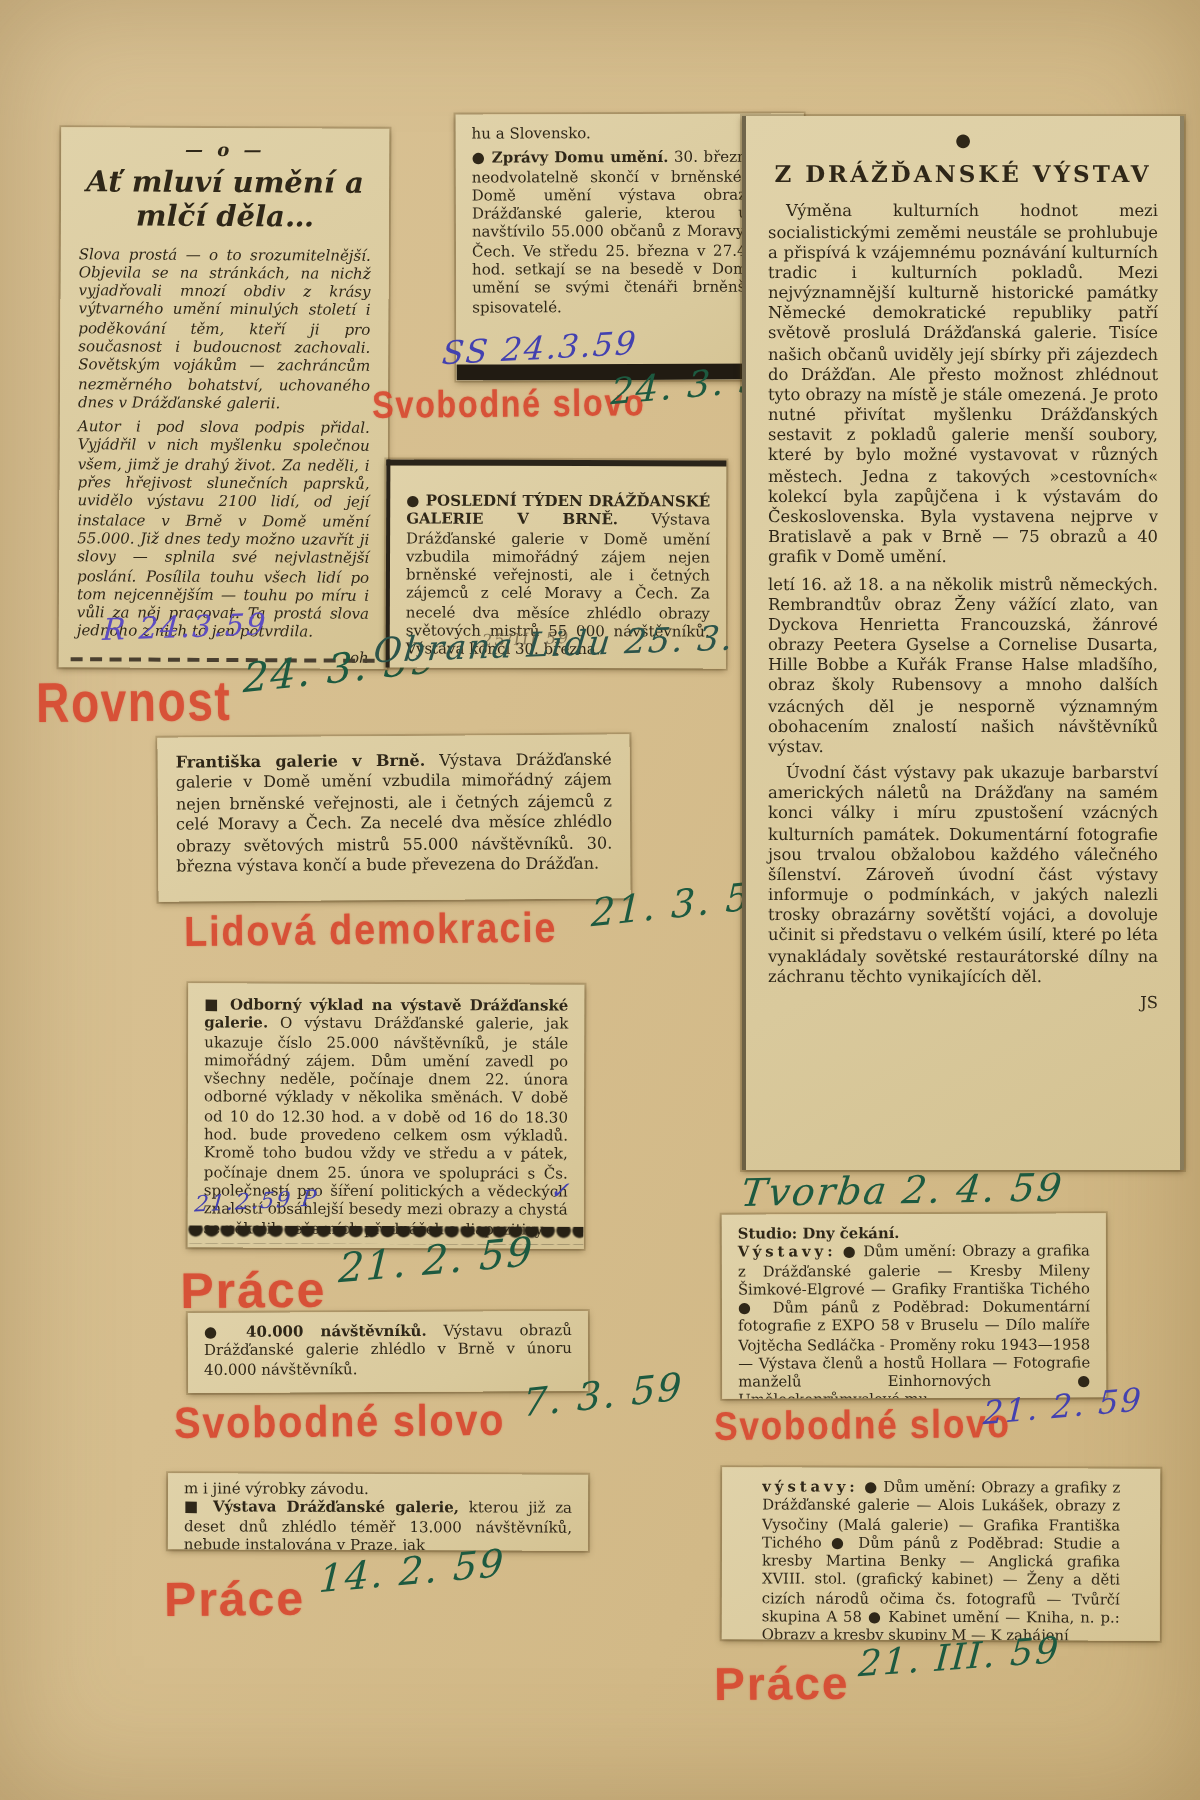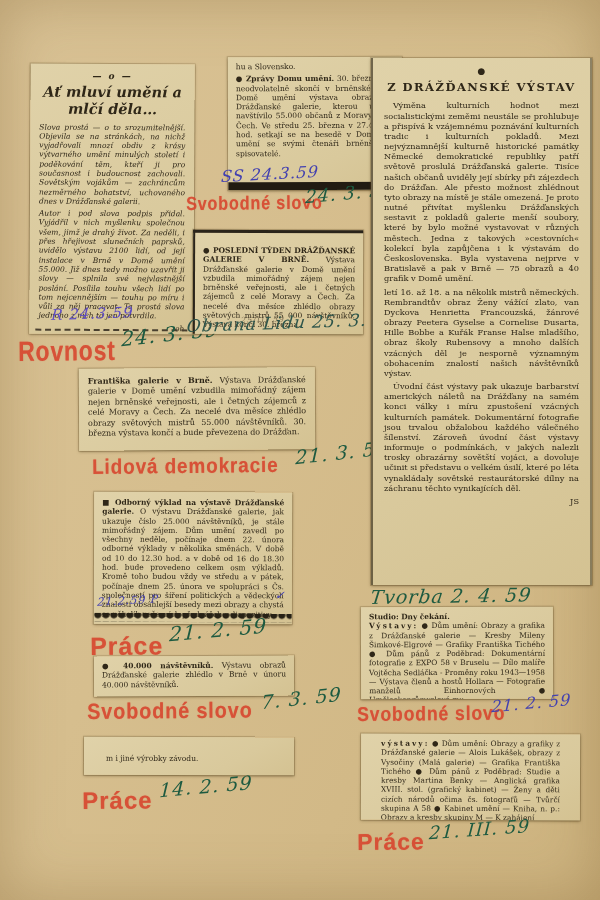--- a/index.html
+++ b/index.html
@@ -93,21 +93,21 @@
   <div class="hand ink-green" style="left:170px;top:622px;font-size:20px;transform:rotate(-5deg) skewX(-8deg);">21. 2. 59</div>
 
   <div class="clip smalltext" style="left:94px;top:656px;width:200px;height:40px;padding:5px 8px;transform:rotate(-.3deg);">
     <p><span class="lead">● 40.000 návštěvníků.</span>
        <span>Výstavu obrazů Drážďanské galerie zhlédlo v Brně v únoru 40.000 návštěvníků.</span></p>
   </div>
   <div class="stamp" style="left:87px;top:699px;font-size:22px;letter-spacing:1px;transform:scaleX(.9) rotate(-.5deg);">Svobodné slovo</div>
   <div class="hand ink-green" style="left:262px;top:691px;font-size:19px;transform:rotate(-6deg) skewX(-8deg);">7. 3. 59</div>
 
   <div class="clip smalltext" style="left:84px;top:737px;width:210px;height:38px;padding:3px 8px;transform:rotate(.2deg);">
-    <p style="margin:14px;">m i jiné výrobky závodu.</p>
+    <p style="margin:0;">m i jiné výrobky závodu.</p>
     <p><span class="lead">■ Výstava Drážďanské galerie,</span>
        <span>kterou již za deset dnů zhlédlo téměř 13.000 návštěvníků, nebude instalována v Praze, jak</span></p>
   </div>
   <div class="stamp" style="left:82px;top:787px;font-size:24px;letter-spacing:1px;transform:rotate(-.5deg);">Práce</div>
   <div class="hand ink-green" style="left:160px;top:779px;font-size:19px;transform:rotate(-5deg) skewX(-8deg);">14. 2. 59</div>
 
   <div class="clip" style="left:371px;top:58px;width:221px;height:527px;padding:8px 11px;font-size:8.2px;line-height:1.24;border-left:2px solid rgba(40,32,16,.6);border-right:2px solid rgba(40,32,16,.45);">
     <div class="bigdot">●</div>
     <div class="head2">Z DRÁŽĎANSKÉ VÝSTAV</div>
     <p class="indent">Výměna kulturních hodnot mezi socialistickými zeměmi neustále se prohlubuje a přispívá k vzájemnému poznávání kulturních tradic i kulturních pokladů. Mezi nejvýznamnější kulturně historické památky Německé demokratické republiky patří světově proslulá Drážďanská galerie. Tisíce našich občanů uviděly její sbírky při zájezdech do Drážďan. Ale přesto možnost zhlédnout tyto obrazy na místě je stále omezená. Je proto nutné přivítat myšlenku Drážďanských sestavit z pokladů galerie menší soubory, které by bylo možné vystavovat v různých městech. Jedna z takových »cestovních« kolekcí byla zapůjčena i k výstavám do Československa. Byla vystavena nejprve v Bratislavě a pak v Brně — 75 obrazů a 40 grafik v Domě umění.</p>

